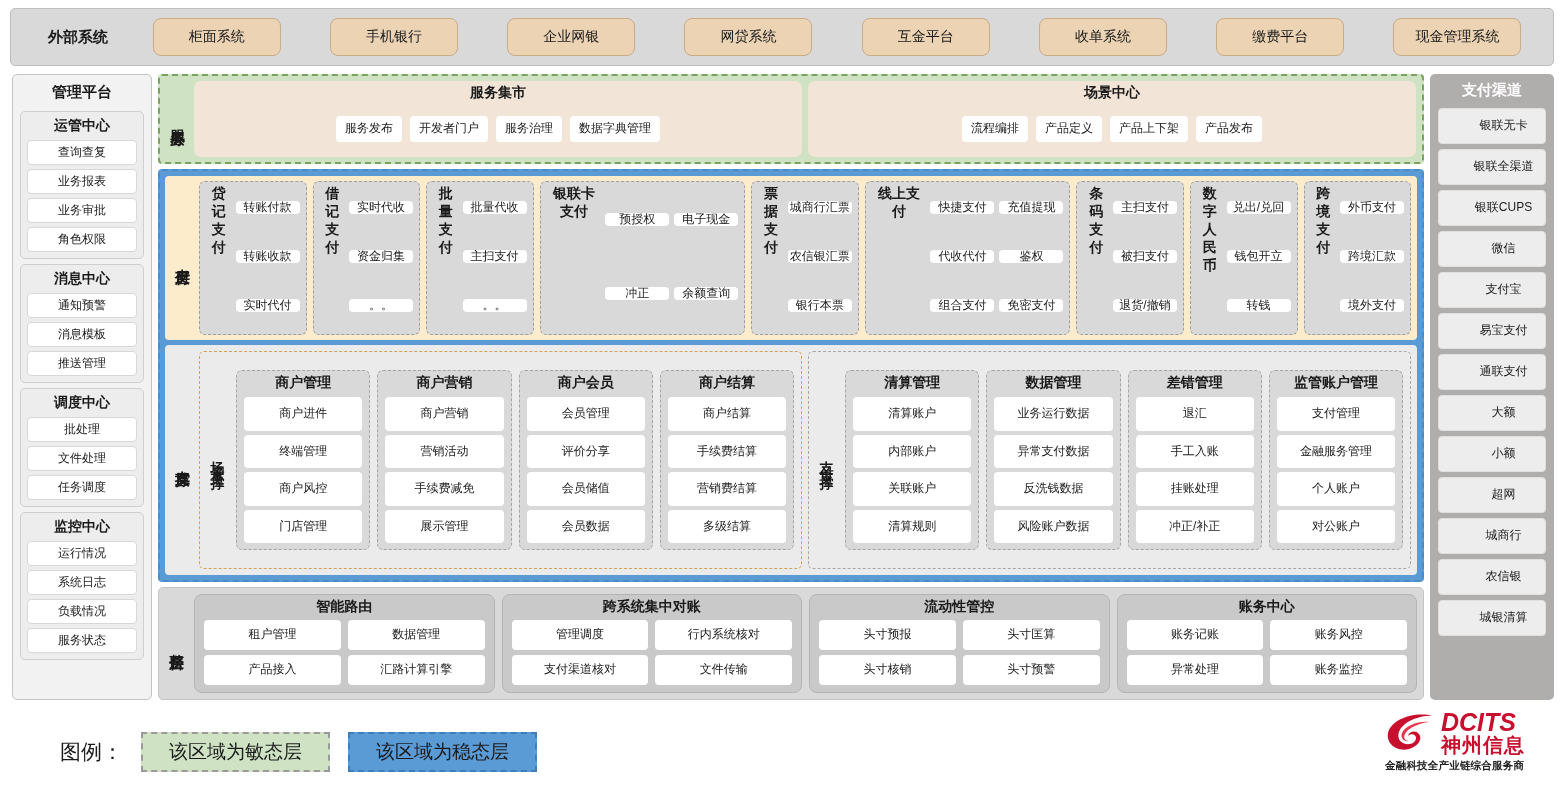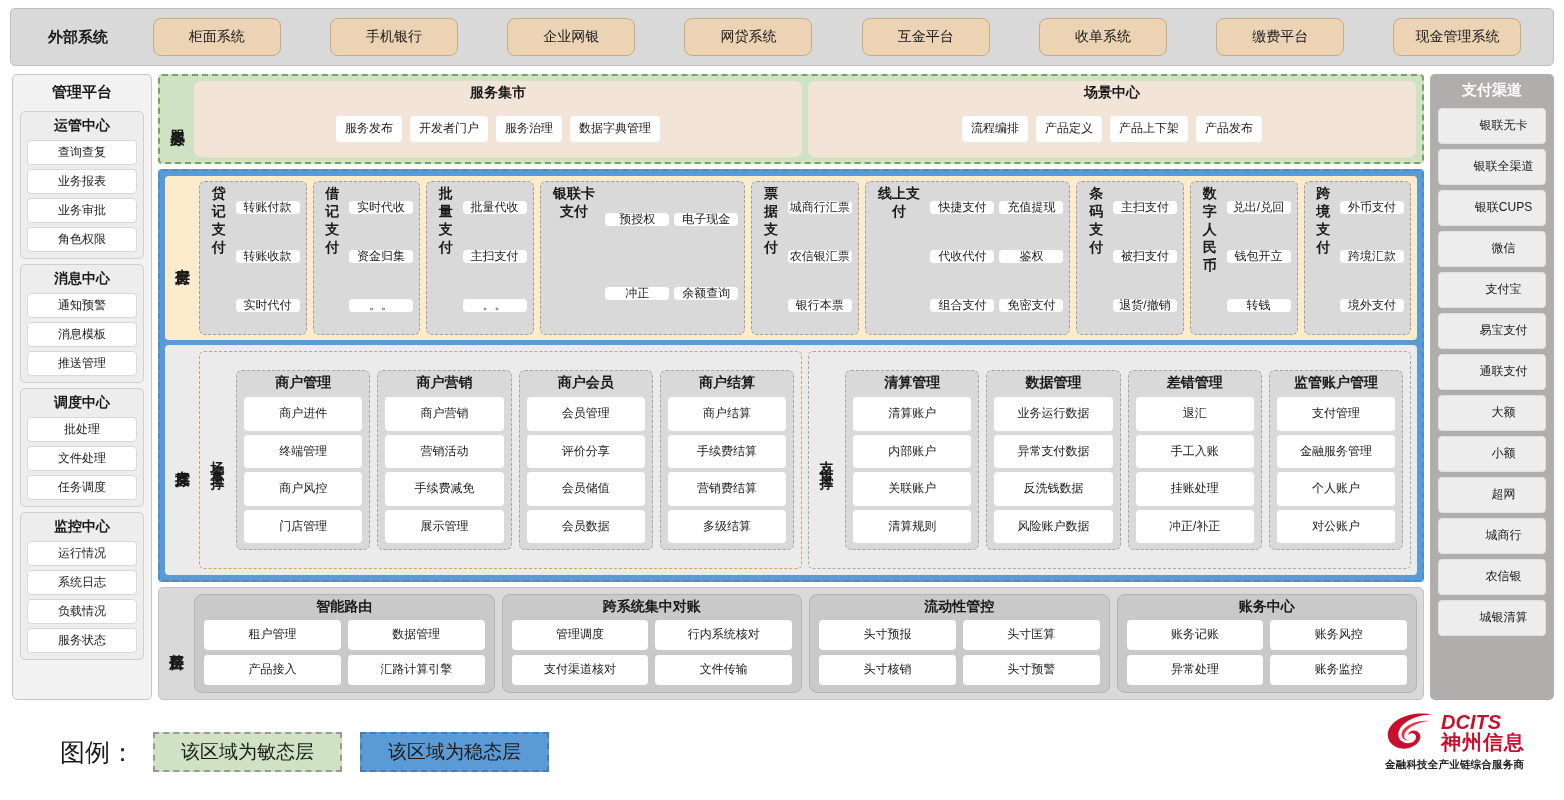--- a/index.html
+++ b/index.html
@@ -201,35 +201,35 @@
   .int-box .grouptitle { margin-bottom: 4px; }
   .int-grid { display: flex; flex-direction: column; gap: 5px; flex: 1; }
   .int-grid .row { display: flex; gap: 7px; flex: 1; }
   .int-grid .chip { flex: 1; border: none; }
 
   
   #legend {
     position: absolute; left: 60px; top: 726px; width: 700px; height: 52px;
     display: flex; align-items: center; gap: 18px;
   }
-  #legend .legend-label { font-size: 25px; text-align: center; }
+  #legend .legend-label { font-size: 21px; text-align: center; }
   .legend-chip {
     height: 40px; padding: 0 26px;
     display: flex; align-items: center; justify-content: center;
     font-size: 19px;
   }
   .legend-chip.agile { background: #cfe3c4; border: 2px dashed #9a9a9a; }
   .legend-chip.stable { background: #5b9bd5; border: 2px dashed #3f7fb5; }
 
   
   #logo { position: absolute; left: 1385px; top: 710px; width: 180px; height: 84px; }
   #logo .logo-row { display: flex; align-items: center; gap: 4px; }
   #logo .logo-mark { width: 52px; height: 44px; flex: 0 0 52px; }
   #logo .logo-text { display: flex; flex-direction: column; line-height: 1; }
-  #logo .logo-en { font-size: 20px; font-weight: bold; color: #c8102e; letter-spacing: 0px; font-style: italic; }
+  #logo .logo-en { font-size: 25px; font-weight: bold; color: #c8102e; letter-spacing: 0px; font-style: italic; }
   #logo .logo-cn { font-size: 20px; font-weight: bold; color: #c8102e; letter-spacing: 1px; }
   #logo .logo-tag { font-size: 10.5px; font-weight: bold; color: #222; margin-top: 4px; letter-spacing: 0.2px; }
 </style>
 </head>
 <body>
 
 <div id="ext-bar">
   <div class="ext-title">外部系统</div>
   <div class="ext-items">
     <div class="ext-chip">柜面系统</div>

